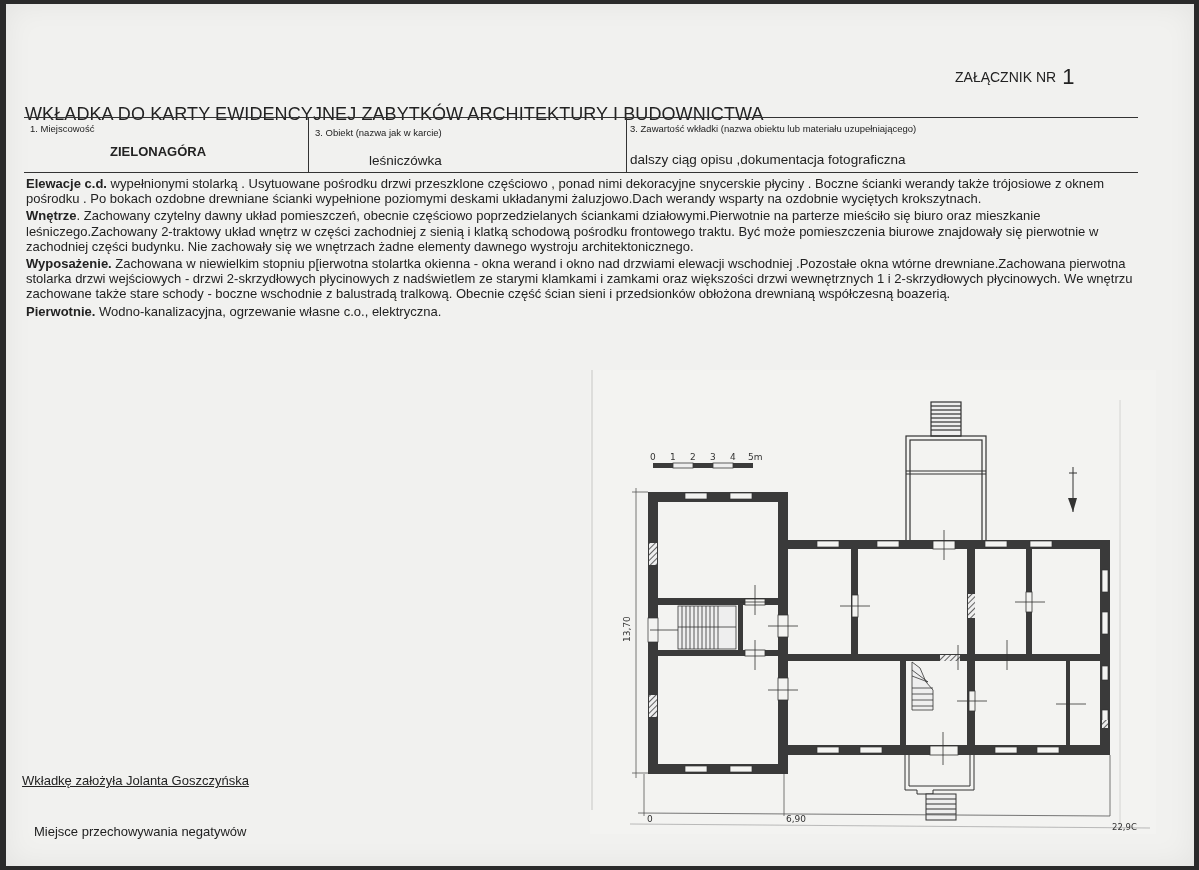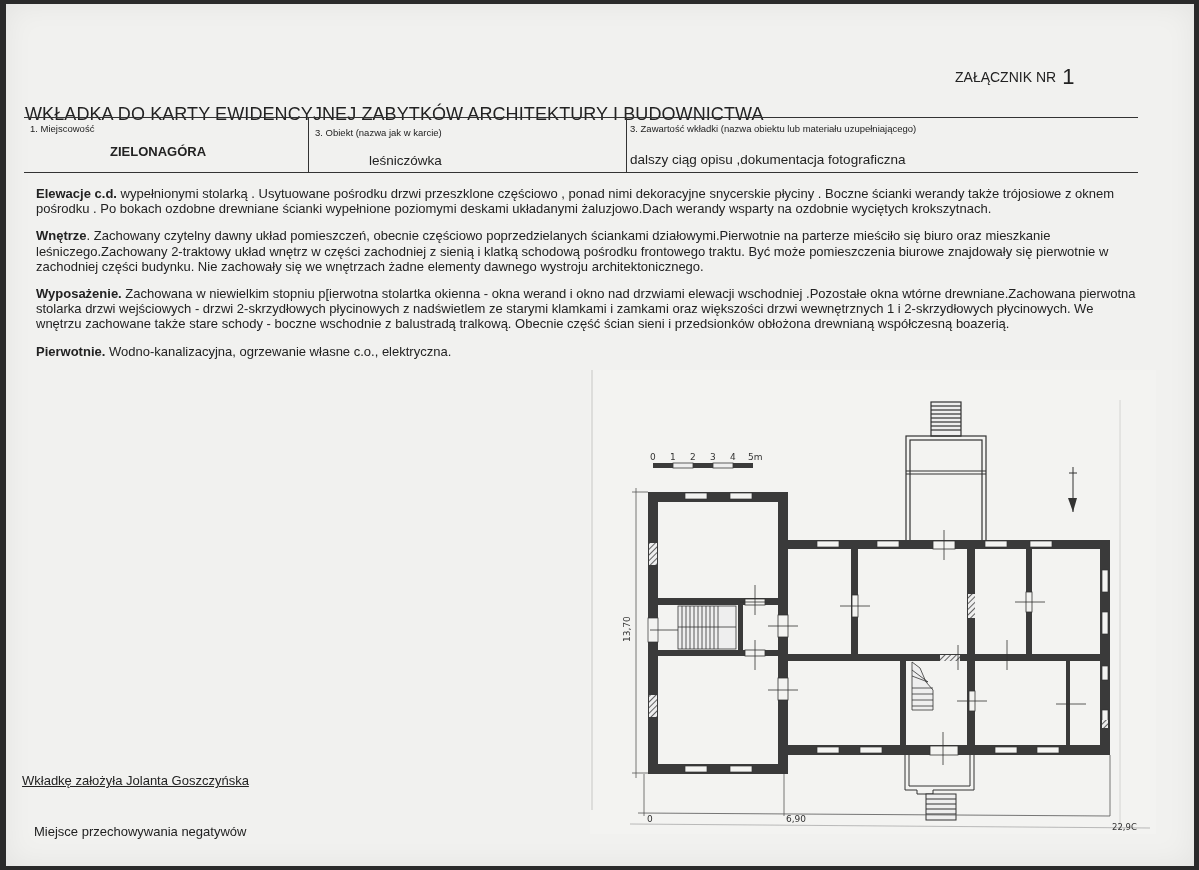--- a/index.html
+++ b/index.html
@@ -32,21 +32,21 @@
   .f2 { width: 301px; }
   .f3 { flex: 1; margin-left: 16px; }
   .field-label { position: absolute; left: 6px; top: 5px; font-size: 9.5px; }
   .f1 .field-value { position: absolute; left: 86px; top: 26px; font-size: 13px; font-weight: bold; }
   .f2 .field-value { position: absolute; left: 60px; top: 35px; font-size: 13.5px; }
   .f3 .field-value { position: absolute; left: 3px; top: 34px; font-size: 13.5px; }
   .body-text {
     position: absolute; left: 18px; top: 170px; width: 1130px;
     font-size: 13px; line-height: 15.2px;
   }
-  .body-text p { margin: 12px; }
+  .body-text p { margin: 2px; }
   .body-text b { font-weight: bold; }
   .footer1 { position: absolute; left: 16px; top: 769px; font-size: 13px; text-decoration: underline; }
   .footer2 { position: absolute; left: 28px; top: 820px; font-size: 13px; }
   .plan {
     position: absolute; left: 584px; top: 366px; width: 566px; height: 464px;
     background: #f3f3f1;
   }
   .plan svg { position: absolute; left: 0; top: 0; }
 </style>
 </head>

